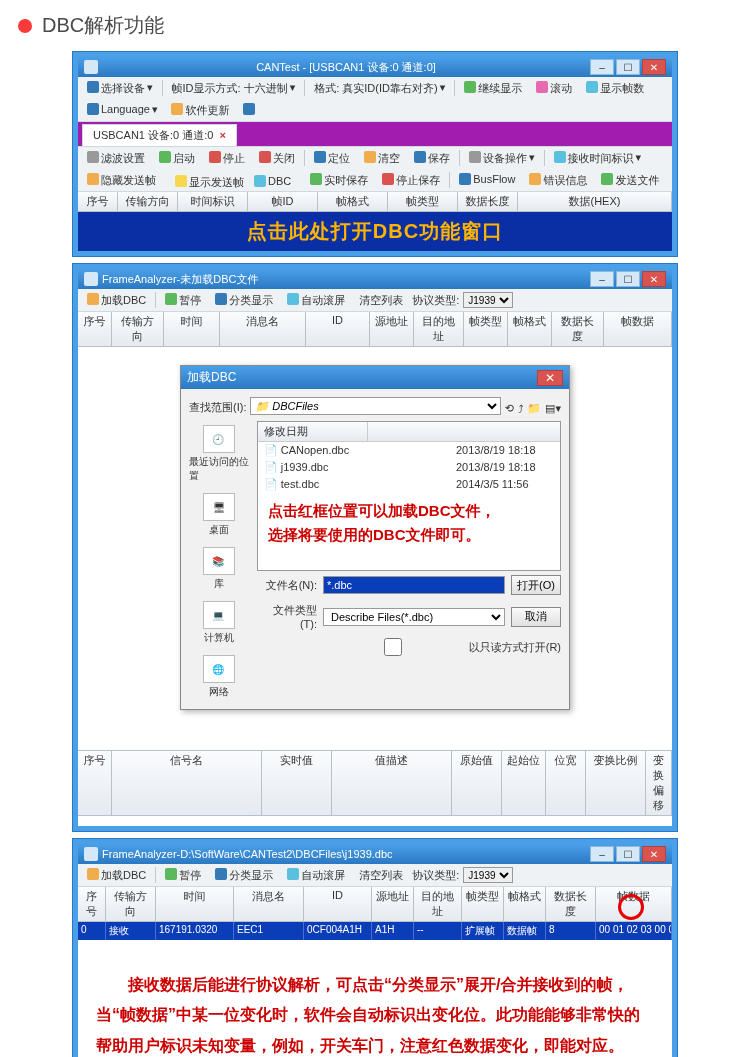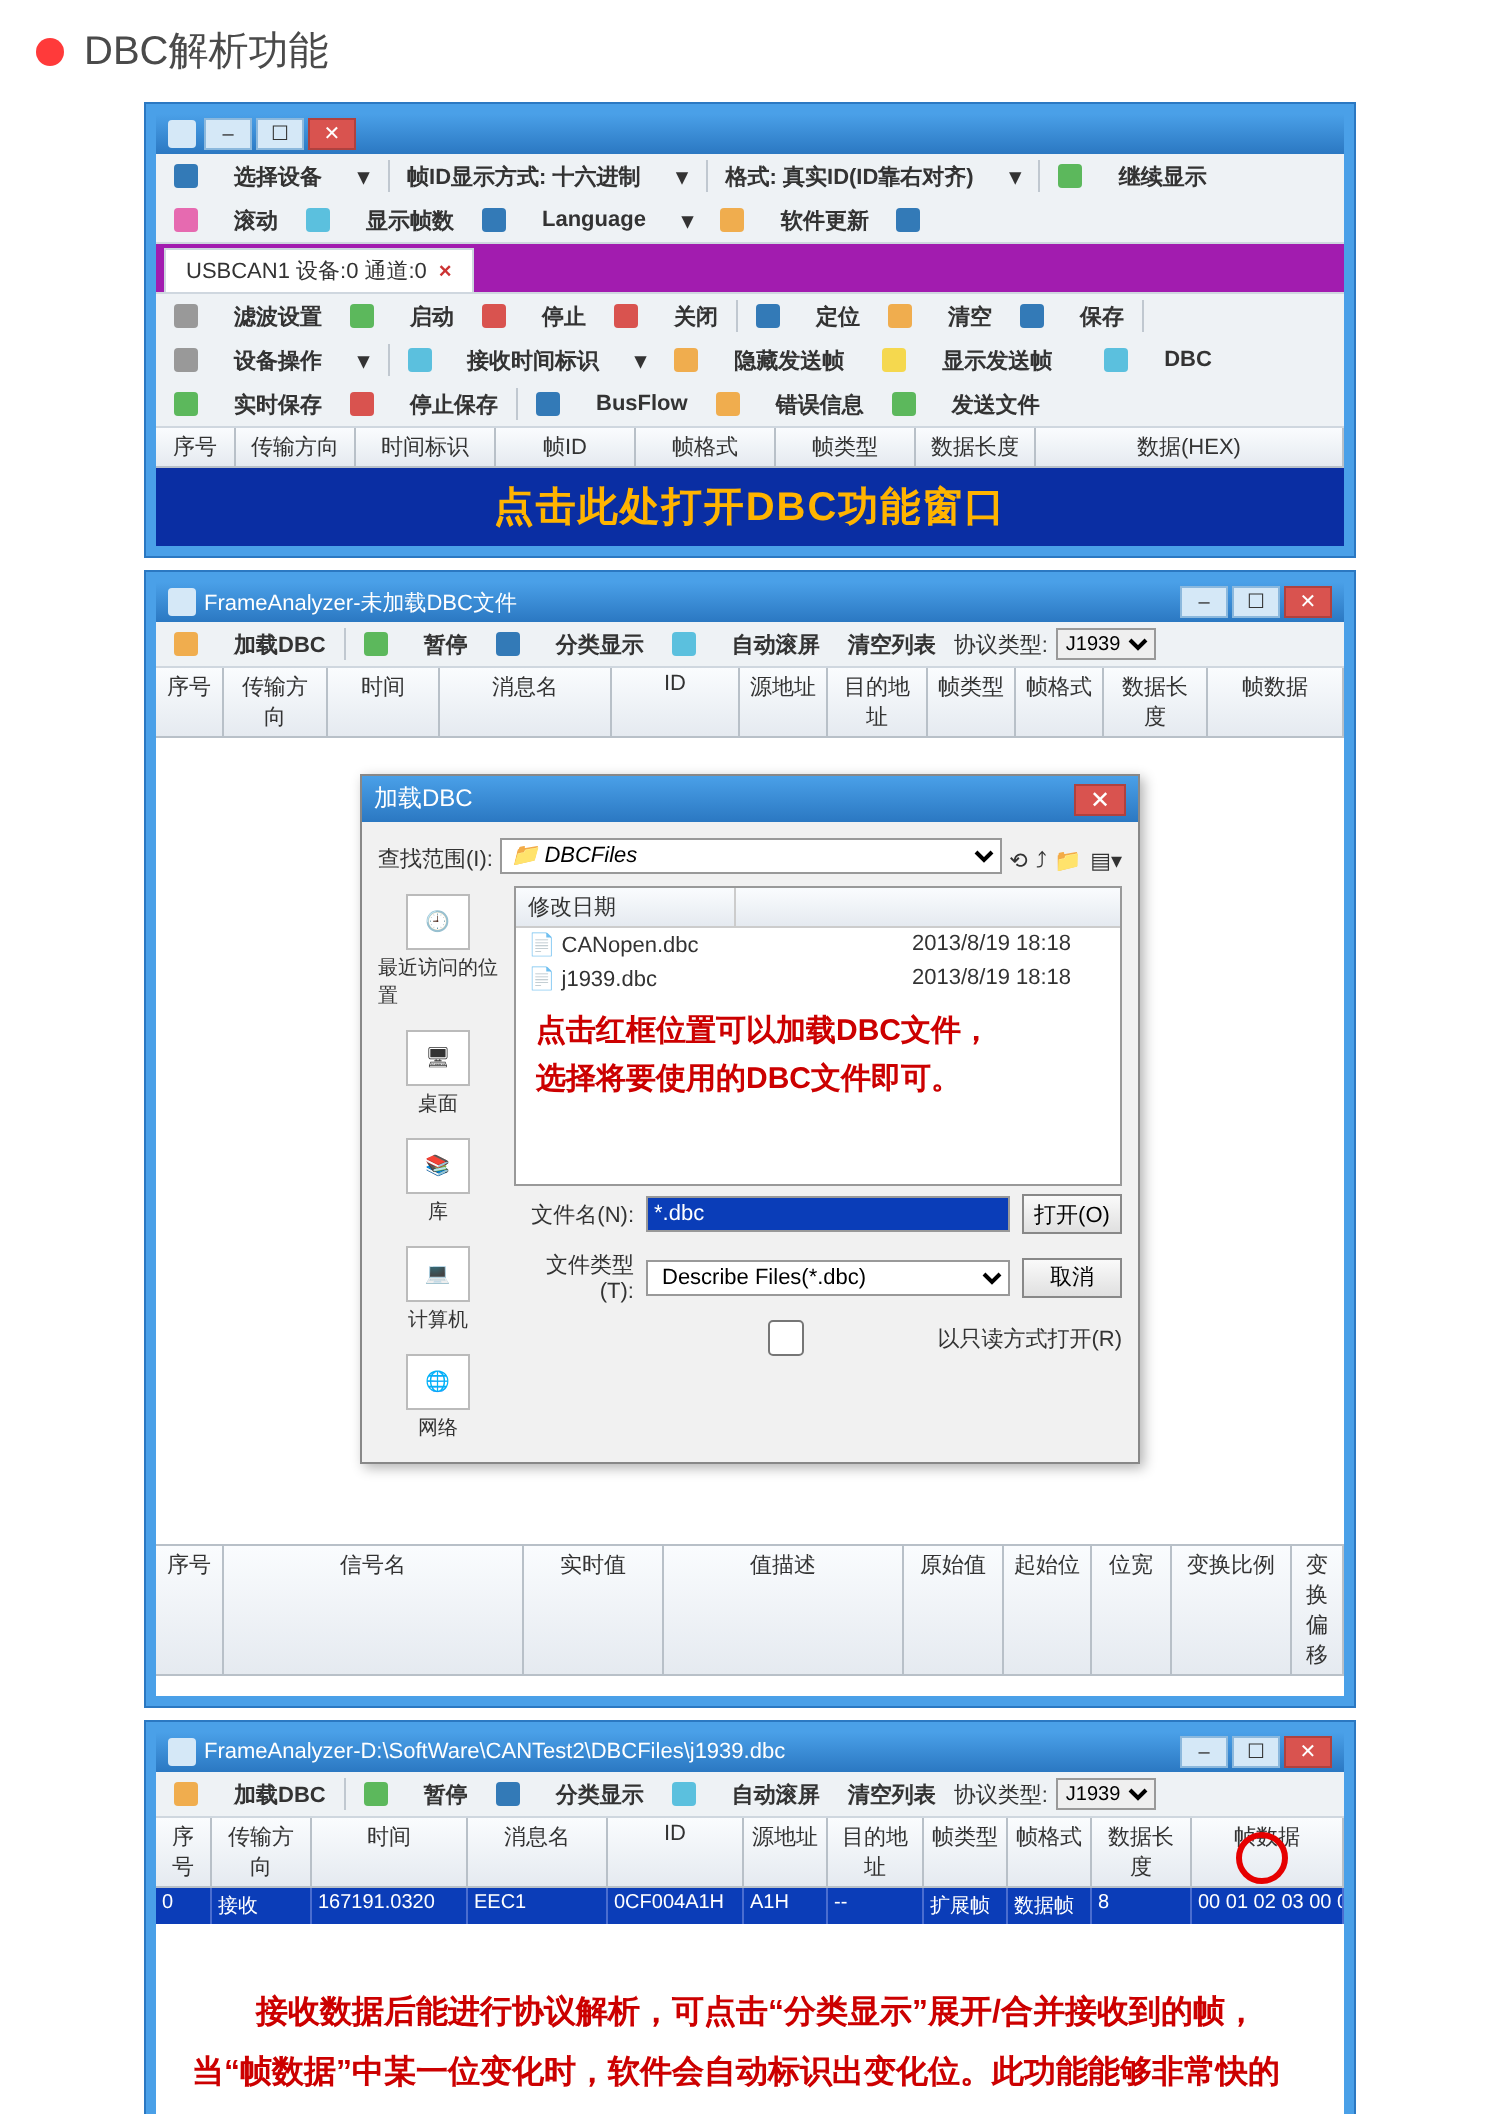--- a/index.html
+++ b/index.html
@@ -12,21 +12,21 @@
 .win { margin: 6px 78px 18px; box-shadow: 0 0 0 5px #4aa0e8, 0 0 0 6px #2b78c2; background: #fff; }
 .win-title { background: linear-gradient(#4aa0e8,#2b78c2); color: #fff; padding: 2px 6px; display: flex; align-items: center; height: 20px; font-size: 11px; }
 .win-title .t { flex: 1; text-align: center; }
 .win-ico { width: 14px; height: 14px; background: #d5e8f7; border-radius: 2px; margin-right: 4px; }
 .win-btns { display: flex; gap: 2px; }
 .win-btns span { width: 24px; height: 16px; background: #d5e8f7; border: 1px solid #8bb8dd; display:flex; align-items:center; justify-content:center; font-size:10px; color:#333; }
 .win-btns .close { background:#d9534f; color:#fff; border-color:#b0413e;}
 
 
 .bar { display:flex; align-items:center; gap:4px; padding:2px 4px; border-bottom:1px solid #cfd7df; background:#eef2f5; flex-wrap:wrap; }
-.bar .btn { display:flex; align-items:center; gap:18px; padding:1px 4px; height:18px; border:1px solid transparent; font-size:11px; white-space:nowrap;font-weight:bold;}
+.bar .btn { display:flex; gap:2px; padding:1px 4px; height:18px; border:1px solid transparent; font-size:11px; white-space:nowrap;}
 .bar .sep { width:1px; height:16px; background:#c0c8d0; }
 .ico { width:12px; height:12px; display:inline-block; border-radius:2px; }
 .ico.red{background:#d9534f;} .ico.green{background:#5cb85c;} .ico.blue{background:#337ab7;}
 .ico.orange{background:#f0ad4e;} .ico.teal{background:#5bc0de;} .ico.gray{background:#999;}
 .ico.yellow{background:#f5d84e;} .ico.pink{background:#e66ab0;}
 
 .tabbar { background:#a21caf; border-bottom:1px solid #cfd7df; padding:2px 4px 0; display:flex; }
 .tab { padding:3px 10px; font-size:11px; background:#fff; border:1px solid #cfd7df; border-bottom:none; position:relative; }
 .tab .x { color:#c33; margin-left:6px; font-weight:bold;}
 
@@ -80,20 +80,21 @@
 <body>
 
 <div class="page-header">
   <span class="red-dot"></span>
   <h1>DBC解析功能</h1>
 </div>
 
 <div class="win">
   <div class="win-title">
     <span class="win-ico"></span>
+    <span class="t">CANTest - [USBCAN1 设备:0 通道:0]</span>
     <div class="win-btns">
       <span>–</span>
       <span>☐</span>
       <span class="close">✕</span>
     </div>
   </div>
   <div class="bar">
     <span class="btn"><i class="ico blue"></i><span>选择设备</span>▾</span>
     <span class="sep"></span>
     <span class="btn"><span>帧ID显示方式: 十六进制</span> ▾</span>
@@ -301,20 +302,24 @@
               </div>
               <div id="filelist-rows">
                   <div class="fl-row">
                     <span style="flex:1">📄 CANopen.dbc</span>
                     <span style="width:110px">2013/8/19 18:18</span>
                   </div>
                   <div class="fl-row">
                     <span style="flex:1">📄 j1939.dbc</span>
                     <span style="width:110px">2013/8/19 18:18</span>
                   </div>
+                  <div class="fl-row">
+                    <span style="flex:1">📄 test.dbc</span>
+                    <span style="width:110px">2014/3/5 11:56</span>
+                  </div>
                 </div>
               <div class="red-text" style="font-size:15px;">
                 <div>点击红框位置可以加载DBC文件，</div>
                 <div>选择将要使用的DBC文件即可。</div>
               </div>
             </div>
             <div class="below-row">
               <label>文件名(N):</label>
               <input style="background: rgb(10, 61, 184); color: rgb(255, 255, 255);" value="*.dbc">
               <button class="dlg-btn">打开(O)</button>

